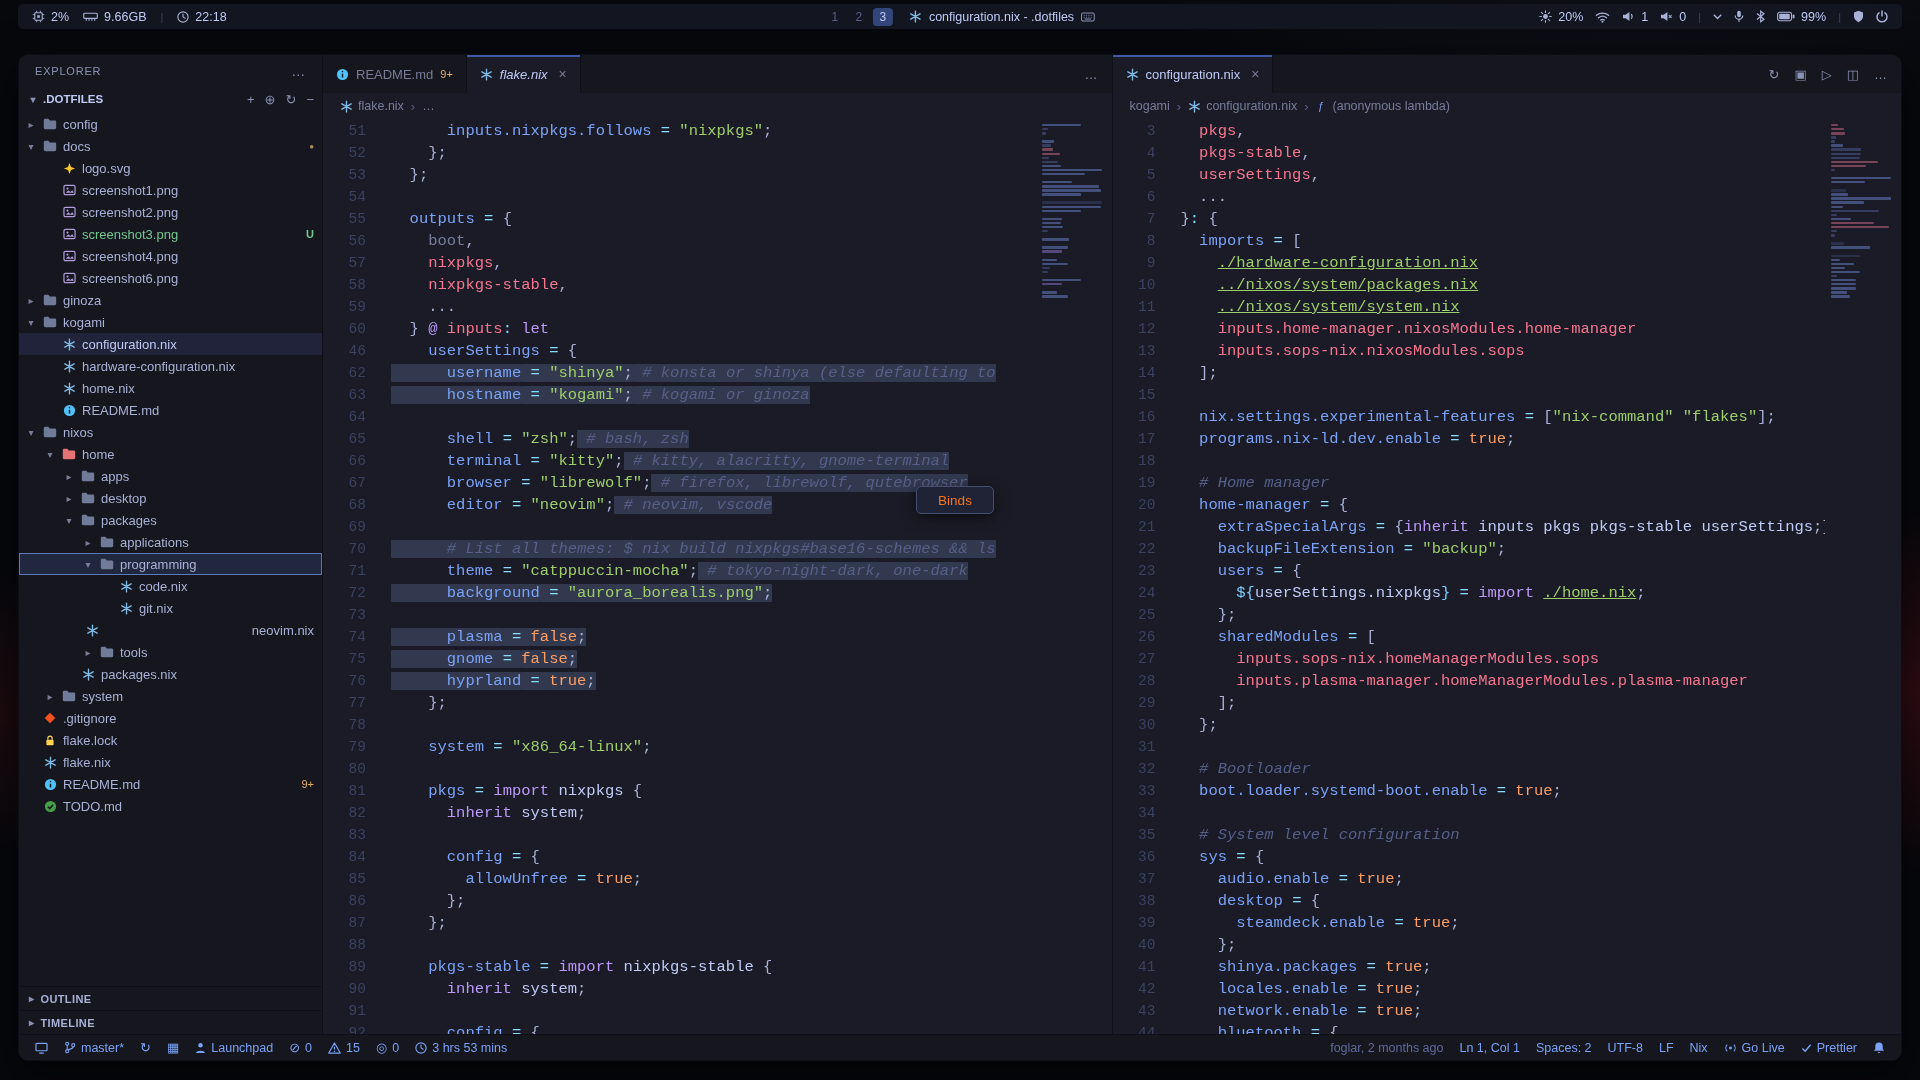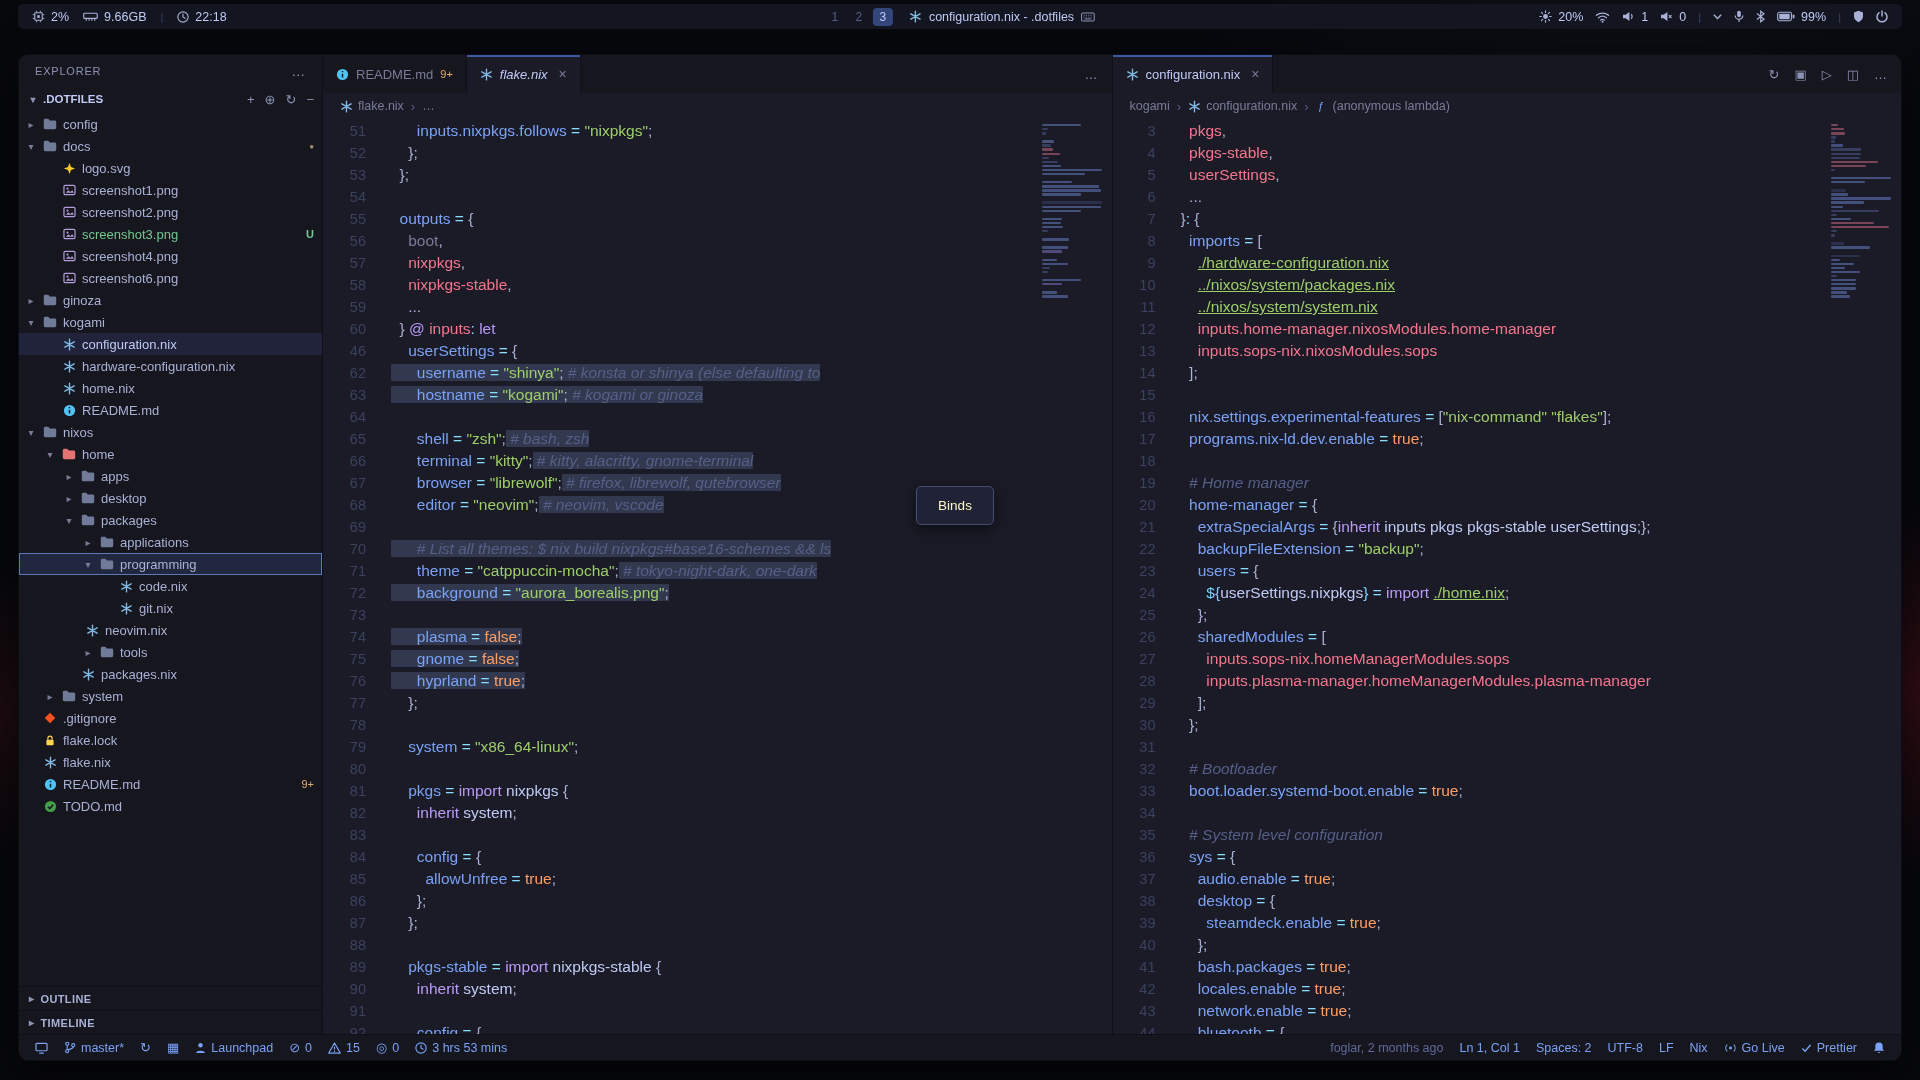--- a/index.html
+++ b/index.html
@@ -70,21 +70,21 @@
   .tab.active::before{content:"";position:absolute;top:0;left:0;right:0;height:1.5px;background:#3d59a1}
   .tab.italic .tlabel{font-style:italic}
   .tab .close{margin-left:4px;color:#787c99;font-size:14px}
   .tab .badge{color:#e0af68;font-size:11px}
   .tab-actions{display:flex;align-items:center;gap:15px;padding:0 14px;color:#8b93b5;font-size:14px}
   .breadcrumb{height:26px;display:flex;align-items:center;gap:7px;padding:0 17px;font-size:12.5px;color:#787c99;background:var(--bg);flex-shrink:0}
   .bc-item{display:flex;align-items:center;gap:5px}
   .bc-sep{color:#565f89;font-size:13px}
   
   .code-wrap{flex:1;display:flex;min-height:0;position:relative;background:var(--bg)}
-  .codecol{flex:1;overflow:hidden;font-family:Liberation Sans, sans-serif;font-size:15.5px;padding-top:1px}
+  .codecol{flex:1;overflow:hidden;font-family:Liberation Mono, monospace;font-size:15.5px;padding-top:1px}
   .code-line{display:flex;height:22px;line-height:22px;white-space:pre}
   .ln{width:68px;padding-right:25px;text-align:right;color:#3b4261;flex-shrink:0;font-size:14.5px}
   .lt{flex:1;overflow:hidden}
   .tk-kw{color:#bb9af7}
   .tk-attr{color:#7aa2f7}
   .tk-str{color:#9ece6a}
   .tk-path{color:#9ece6a;text-decoration:underline}
   .tk-cmt{color:#565f89;font-style:italic}
   .tk-bool{color:#ff9e64}
   .tk-param{color:#f7768e}
@@ -99,22 +99,22 @@
   .mm-attr{background:#44507c}.mm-cmt{background:#2a2f4a}.mm-param{background:#7a4458}.mm-pun{background:#373d5e}.mm-kw{background:#55497c}
   .mm-dim{background:#373d5e}
   
   .statusbar{height:26px;background:var(--bg2);border-top:1px solid var(--border);display:flex;align-items:center;
     justify-content:space-between;padding:0 8px;font-size:12.5px;color:var(--accent);flex-shrink:0}
   .st-group{display:flex;align-items:center;height:100%}
   .st-item{display:flex;align-items:center;gap:5px;padding:0 8px;height:100%;white-space:nowrap}
   .st-item.dim{color:#60699a}
   .st-glyph{font-size:13px}
   
-  .tooltip{position:absolute;left:916px;top:486px;width:78px;height:39px;display:flex;align-items:center;justify-content:center;
-    background:#1f2335;border:1px solid #454d73;border-radius:5px;color:#fef9c3;font-size:13.5px;z-index:6;
+  .tooltip{position:absolute;left:916px;top:486px;width:78px;height:28px;display:flex;align-items:center;justify-content:center;
+    background:#1f2335;border:1px solid #454d73;border-radius:5px;color:#f97316;font-size:13.5px;z-index:6;
     box-shadow:0 4px 14px rgba(0,0,0,.55)}
 </style>
 </head>
 <body>
 
 <div class="desktop">
 
   <div class="topbar">
     <div class="tb-left" id="tb-left">
         <div class="tb-mod">
@@ -555,21 +555,21 @@
                 <span class="icn">
                   <svg width="13" height="13" viewBox="0 0 14 14">
                     <g stroke="#7ebae4" stroke-width="1.5" stroke-linecap="round">
                       <path d="M7 1.2v11.6M2 4.1l10 5.8M12 4.1L2 9.9" fill="none"></path>
                     </g>
                   </svg>
                 </span>
               </span>
               <span class="lbl">git.nix</span>
             </div>
-            <div class="trow" style="padding-left: 48px;">
+            <div class="trow" style="padding-left: 48px; text-align: right;">
               <span class="chev"></span>
               <span class="ficon">
                 <span class="icn">
                   <svg width="13" height="13" viewBox="0 0 14 14">
                     <g stroke="#7ebae4" stroke-width="1.5" stroke-linecap="round">
                       <path d="M7 1.2v11.6M2 4.1l10 5.8M12 4.1L2 9.9" fill="none"></path>
                     </g>
                   </svg>
                 </span>
               </span>
@@ -905,21 +905,21 @@
               <div class="code-line"><span class="ln">31</span><span class="lt"></span></div>
               <div class="code-line"><span class="ln">32</span><span class="lt"><span class="tk-cmt">  # Bootloader</span></span></div>
               <div class="code-line"><span class="ln">33</span><span class="lt"><span class="tk-attr">  boot.loader.systemd-boot.enable</span><span class="tk-op"> = </span><span class="tk-bool">true</span><span class="tk-pun">;</span></span></div>
               <div class="code-line"><span class="ln">34</span><span class="lt"></span></div>
               <div class="code-line"><span class="ln">35</span><span class="lt"><span class="tk-cmt">  # System level configuration</span></span></div>
               <div class="code-line"><span class="ln">36</span><span class="lt"><span class="tk-attr">  sys</span><span class="tk-op"> = </span><span class="tk-pun">{</span></span></div>
               <div class="code-line"><span class="ln">37</span><span class="lt"><span class="tk-attr">    audio.enable</span><span class="tk-op"> = </span><span class="tk-bool">true</span><span class="tk-pun">;</span></span></div>
               <div class="code-line"><span class="ln">38</span><span class="lt"><span class="tk-attr">    desktop</span><span class="tk-op"> = </span><span class="tk-pun">{</span></span></div>
               <div class="code-line"><span class="ln">39</span><span class="lt"><span class="tk-attr">      steamdeck.enable</span><span class="tk-op"> = </span><span class="tk-bool">true</span><span class="tk-pun">;</span></span></div>
               <div class="code-line"><span class="ln">40</span><span class="lt"><span class="tk-pun">    };</span></span></div>
-              <div class="code-line"><span class="ln">41</span><span class="lt"><span class="tk-attr">    bash.packages</span><span class="tk-op"> = </span><span class="tk-bool">true</span><span class="tk-pun">;</span></span></div>
+              <div class="code-line"><span class="ln">41</span><span class="lt"><span class="tk-attr">    shinya.packages</span><span class="tk-op"> = </span><span class="tk-bool">true</span><span class="tk-pun">;</span></span></div>
               <div class="code-line"><span class="ln">42</span><span class="lt"><span class="tk-attr">    locales.enable</span><span class="tk-op"> = </span><span class="tk-bool">true</span><span class="tk-pun">;</span></span></div>
               <div class="code-line"><span class="ln">43</span><span class="lt"><span class="tk-attr">    network.enable</span><span class="tk-op"> = </span><span class="tk-bool">true</span><span class="tk-pun">;</span></span></div>
               <div class="code-line"><span class="ln">44</span><span class="lt"><span class="tk-attr">    bluetooth</span><span class="tk-op"> = </span><span class="tk-pun">{</span></span></div>
             </div>
           <div class="minimap" id="mm1">
               <div class="mm-line mm-param" style="width: 7px;"></div>
               <div class="mm-line mm-param" style="width: 13px;"></div>
               <div class="mm-line mm-param" style="width: 14px;"></div>
               <div class="mm-line mm-pun" style="width: 5px;"></div>
               <div class="mm-line mm-pun" style="width: 4px;"></div>

